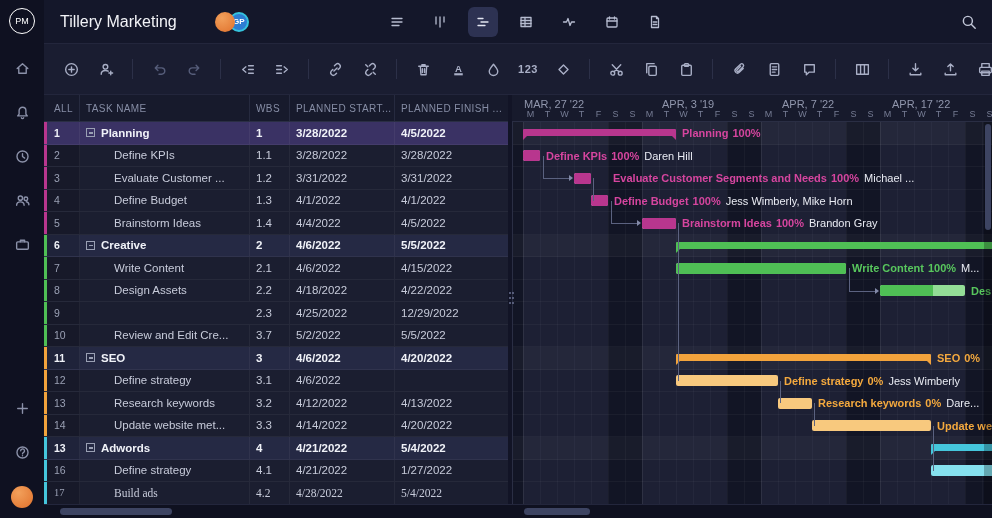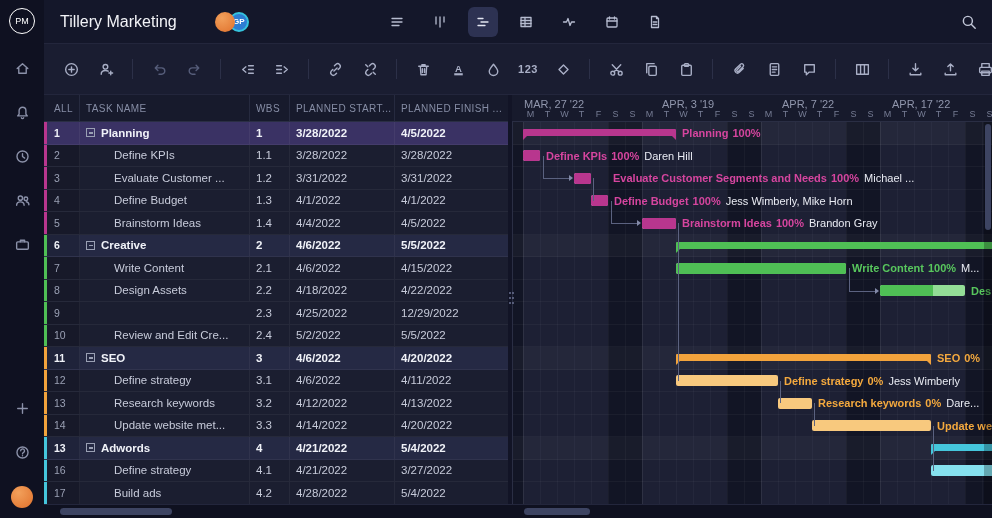--- a/index.html
+++ b/index.html
@@ -518,21 +518,21 @@
       </div>
       <div class="trow" style="top: 202.5px;">
         <div class="strip" style="background:#4fbf55"></div>
         <div class="c num">
           <span>10</span>
         </div>
         <div class="c name child">
           <span>Review and Edit Cre...</span>
         </div>
         <div class="c wbs">
-          <span>2.4</span>
+          <span>3.7</span>
         </div>
         <div class="c start">
           <span>5/2/2022</span>
         </div>
         <div class="c finish">
           <span>5/5/2022</span>
         </div>
       </div>
       <div class="trow group" style="top: 225px;">
         <div class="strip" style="background:#f2a33c"></div>
@@ -560,23 +560,20 @@
         </div>
         <div class="c name child">
           <span>Define strategy</span>
         </div>
         <div class="c wbs">
           <span>3.1</span>
         </div>
         <div class="c start">
           <span>4/6/2022</span>
         </div>
-        <div class="c finish">
-          <span>4/11/2022</span>
-        </div>
       </div>
       <div class="trow" style="top: 270px; text-decoration: underline;">
         <div class="strip" style="background:#f2a33c"></div>
         <div class="c num">
           <span>13</span>
         </div>
         <div class="c name child">
           <span>Research keywords</span>
         </div>
         <div class="c wbs">
@@ -634,24 +631,24 @@
         <div class="c name child">
           <span>Define strategy</span>
         </div>
         <div class="c wbs">
           <span>4.1</span>
         </div>
         <div class="c start">
           <span>4/21/2022</span>
         </div>
         <div class="c finish">
-          <span>3/27/2022</span>
-        </div>
-      </div>
-      <div class="trow" style="top: 360px;">
+          <span>1/27/2022</span>
+        </div>
+      </div>
+      <div class="trow" style="top: 360px; font-family: Liberation Serif, serif;">
         <div class="strip" style="background:#45c6dc"></div>
         <div class="c num">
           <span>17</span>
         </div>
         <div class="c name child">
           <span>Build ads</span>
         </div>
         <div class="c wbs">
           <span>4.2</span>
         </div>

